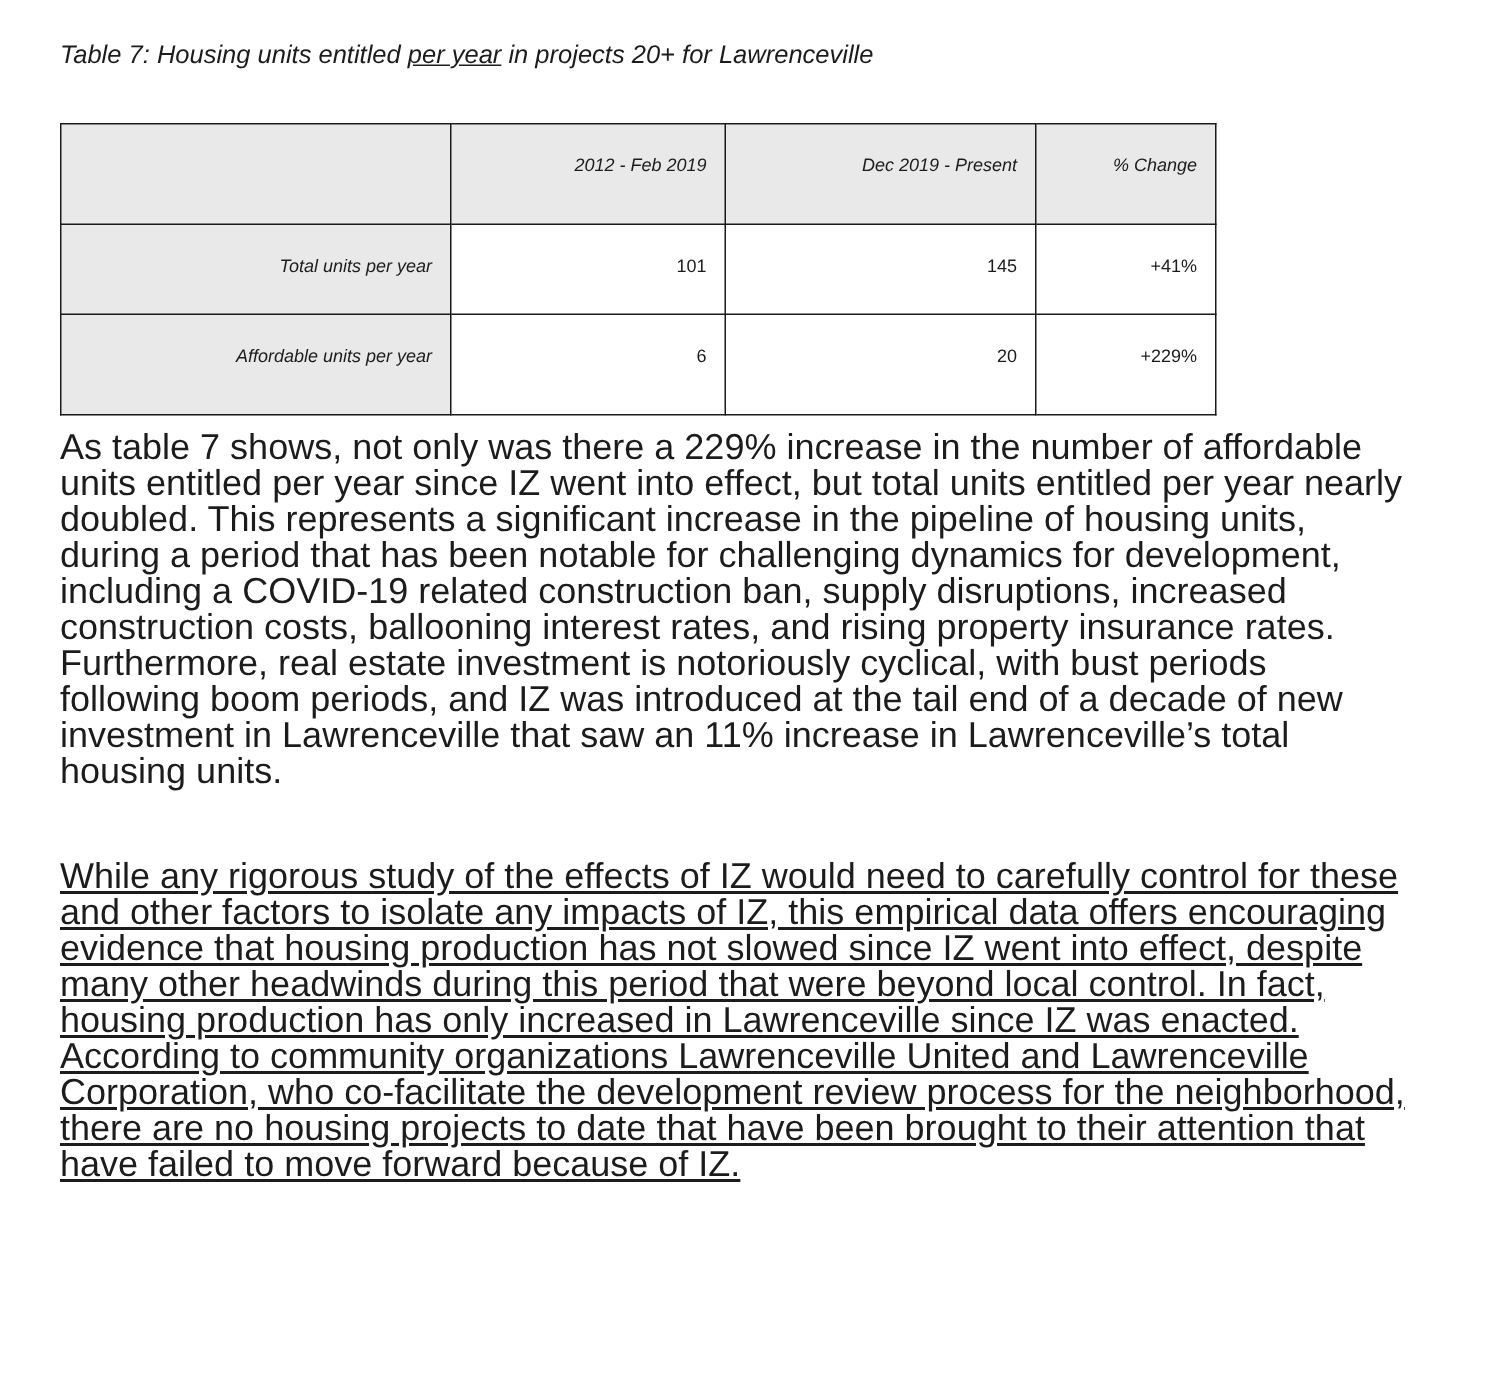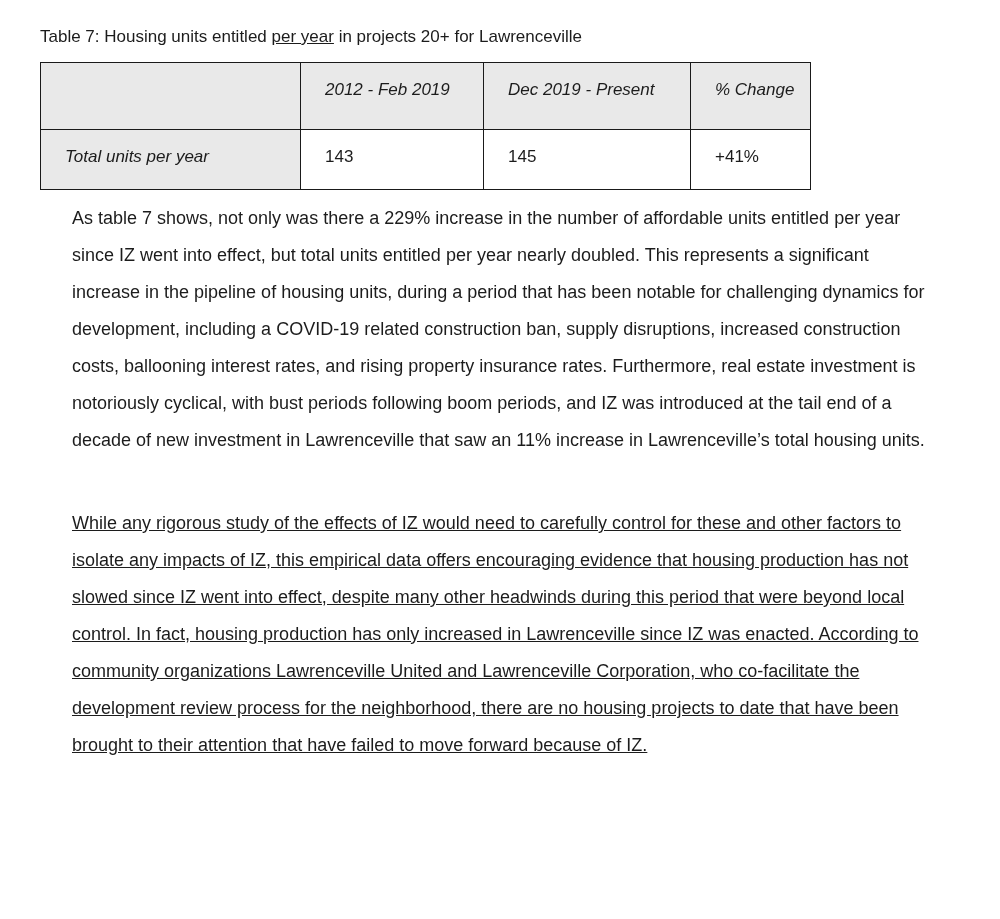--- a/index.html
+++ b/index.html
@@ -6,61 +6,61 @@
   html, body {
     width: 1000px;
     background: #ffffff;
     font-family: "Liberation Sans", sans-serif;
     color: #1c1c1c;
   }
   body { height: 919px; overflow: hidden; }
   .page { padding: 26px 62px 0 40px; }
 
   .caption {
+    font-style: italic;
     font-size: 17px;
     line-height: 22px;
-    margin-bottom: 14px;
+    margin-bottom: 34px;
     color: #1c1c1c;
   }
   .caption .underlined { text-decoration: underline; }
 
   table.data-table {
     border-collapse: collapse;
     table-layout: fixed;
     width: 770px;
   }
   .data-table th,
   .data-table td {
     border: 1px solid #1a1a1a;
-    text-align: left;
+    text-align: right;
     vertical-align: top;
-    font-size: 17px;
+    font-size: 12px;
     line-height: 22px;
     padding: 16px 12px 10px 24px;
   }
   .data-table thead th {
     font-weight: normal;
     font-style: italic;
     background: #e9e9e9;
     height: 67px;
   }
   .data-table td.row-label {
     font-style: italic;
     background: #e9e9e9;
   }
   .data-table tbody tr.r0 { height: 60px; }
   .data-table tbody tr.r1 { height: 67px; }
 
   .doc-paragraph {
     margin-top: 10px;
-    font-size: 18px;
-    line-height: 37px;
+    font-size: 24px;
+    line-height: 24px;
     max-width: 898px;
     color: #1c1c1c;
-    margin-left: 32px;
   }
   .doc-paragraph + .doc-paragraph { margin-top: 46px; text-decoration: underline; }
 </style>
 </head>
 <body>
 
 <div class="page">
 
   <p class="caption"><span>Table 7: Housing units entitled </span><span class="underlined">per year</span><span> in projects 20+ for Lawrenceville</span></p>
 
@@ -75,23 +75,29 @@
       <tr>
         <th></th>
         <th>2012 - Feb 2019</th>
         <th>Dec 2019 - Present</th>
         <th>% Change</th>
       </tr>
     </thead>
     <tbody>
       <tr class="r0">
         <td class="row-label">Total units per year</td>
-        <td>143</td>
+        <td>101</td>
         <td>145</td>
         <td>+41%</td>
+      </tr>
+      <tr class="r1">
+        <td class="row-label">Affordable units per year</td>
+        <td>6</td>
+        <td>20</td>
+        <td>+229%</td>
       </tr>
     </tbody>
   </table>
 
   <p class="doc-paragraph">As table 7 shows, not only was there a 229% increase in the number of affordable units entitled per year since IZ went into effect, but total units entitled per year nearly doubled. This represents a significant increase in the pipeline of housing units, during a period that has been notable for challenging dynamics for development, including a COVID-19 related construction ban, supply disruptions, increased construction costs, ballooning interest rates, and rising property insurance rates. Furthermore, real estate investment is notoriously cyclical, with bust periods following boom periods, and IZ was introduced at the tail end of a decade of new investment in Lawrenceville that saw an 11% increase in Lawrenceville’s total housing units.</p>
 
   <p class="doc-paragraph">While any rigorous study of the effects of IZ would need to carefully control for these and other factors to isolate any impacts of IZ, this empirical data offers encouraging evidence that housing production has not slowed since IZ went into effect, despite many other headwinds during this period that were beyond local control. In fact, housing production has only increased in Lawrenceville since IZ was enacted. According to community organizations Lawrenceville United and Lawrenceville Corporation, who co-facilitate the development review process for the neighborhood, there are no housing projects to date that have been brought to their attention that have failed to move forward because of IZ.</p>
 
 </div>
 

